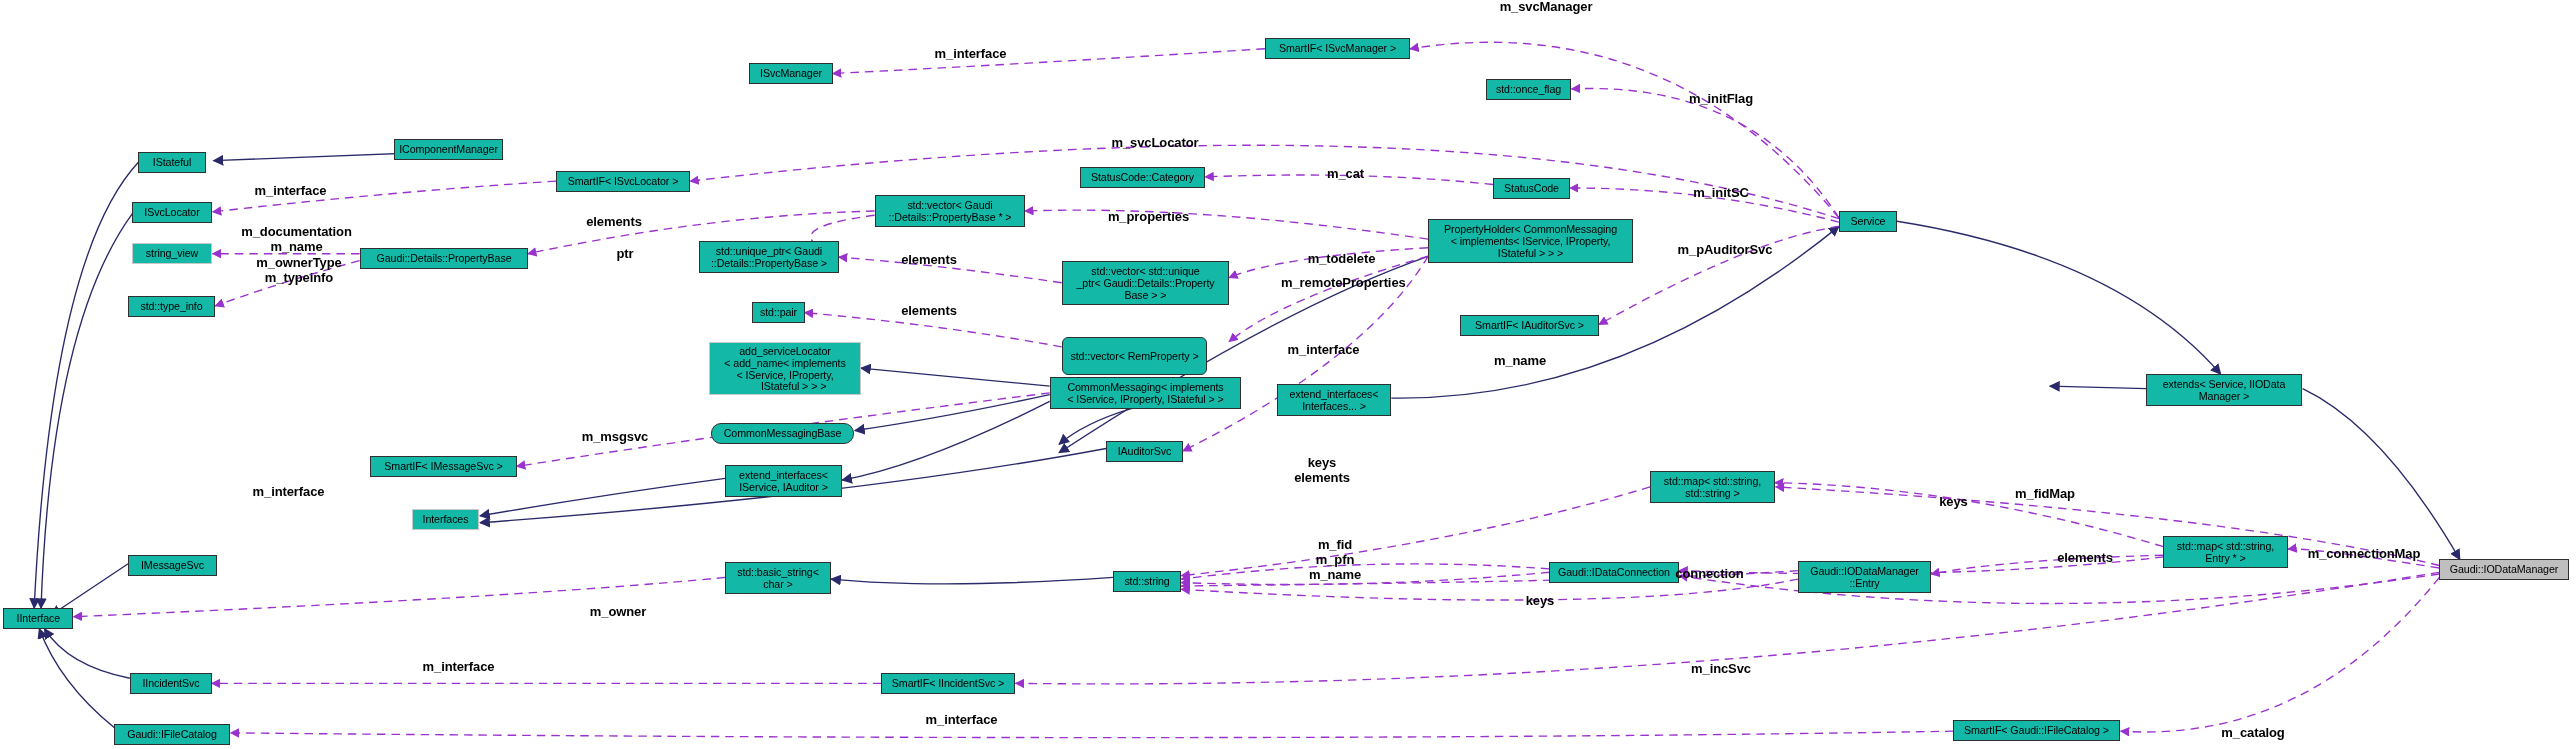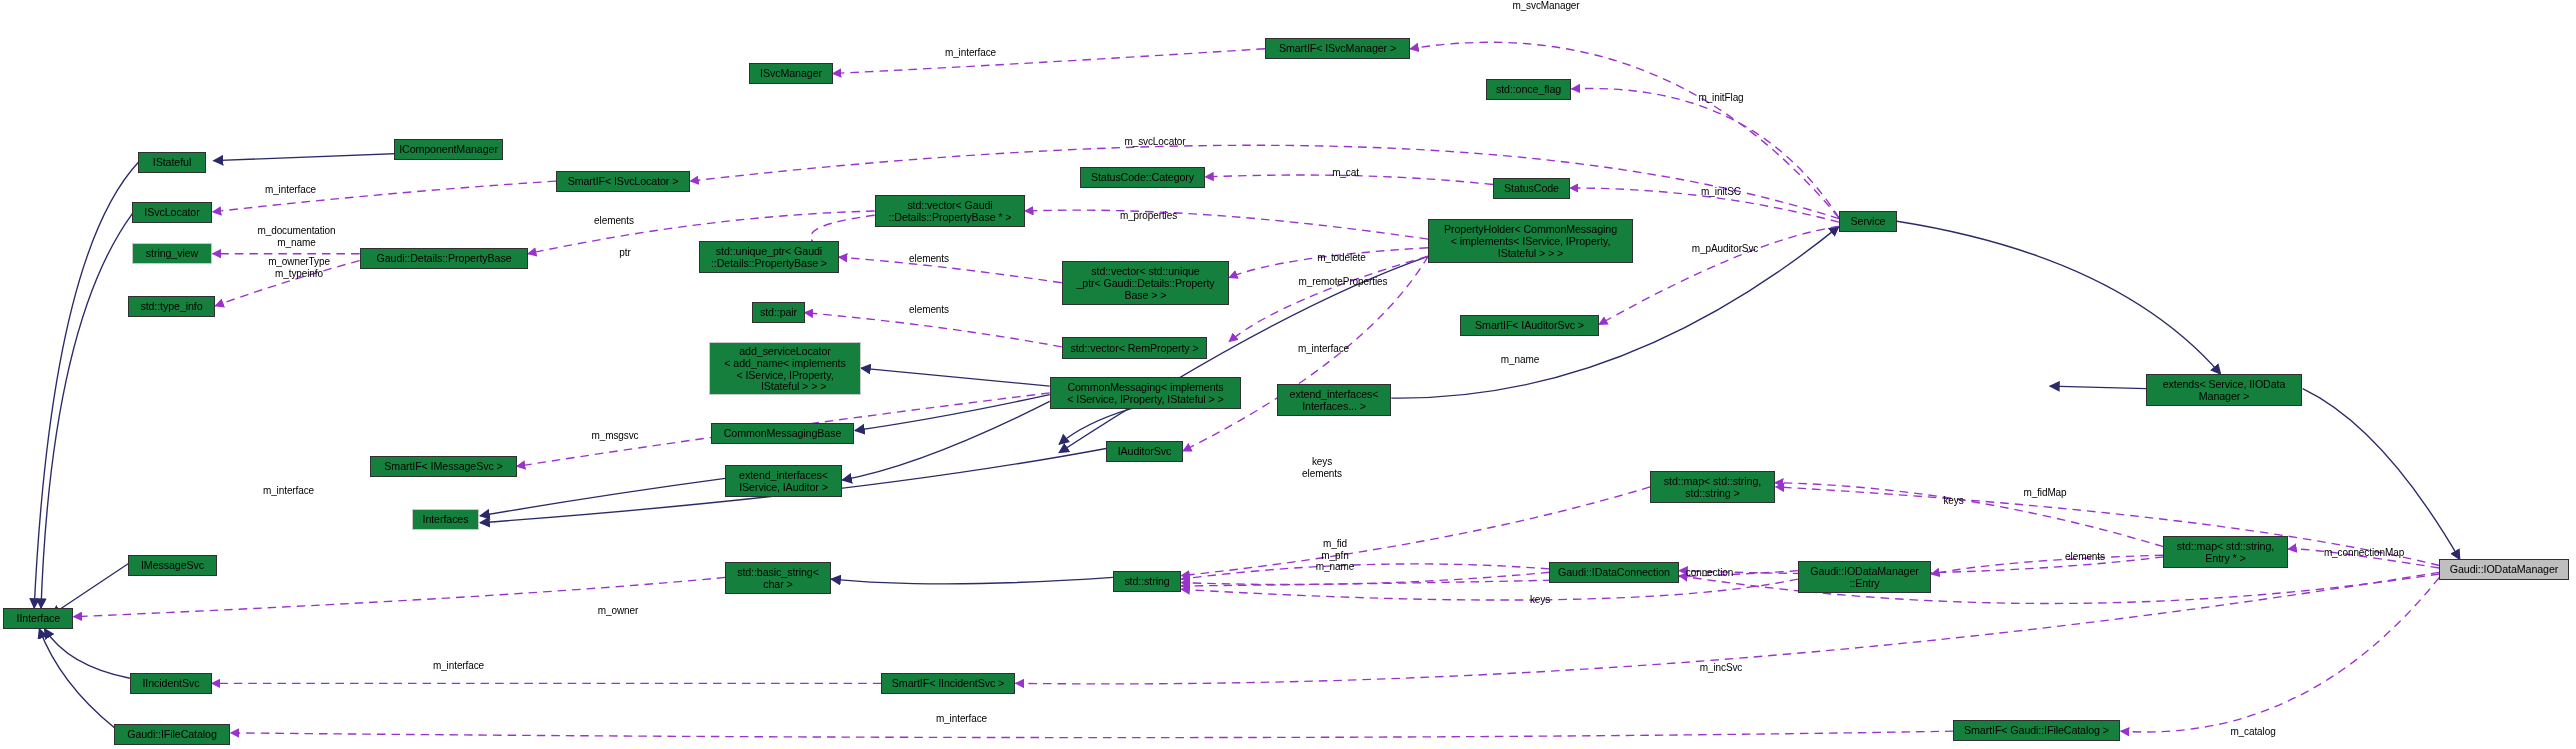--- a/index.html
+++ b/index.html
@@ -23,46 +23,47 @@
     height: 750px;
     pointer-events: none;
   }
   .node {
     position: absolute;
     box-sizing: border-box;
     display: flex;
     align-items: center;
     justify-content: center;
     text-align: center;
-    background: #15803d;
+    background: #14b8a6;
     border: 0.9px solid #404040;
     font-size: 10.7px;
     color: #000000;
     line-height: 1.12;
     white-space: pre;
     letter-spacing: -0.1px;
   }
   .node.thick {
     border: 1.4px solid #303030;
   }
   .node.light {
     border: 0.9px solid #c8c8c8;
   }
   .node.current {
     background: #bfbfbf;
     border: 1.4px solid #303030;
   }
   .edge-label {
     position: absolute;
-    font-size: 10px;
+    font-size: 13px;
     color: #000000;
     white-space: pre;
     text-align: center;
     line-height: 1.15;
     letter-spacing: -0.1px;
+    font-weight: bold;
   }
 </style>
 </head>
 <body>
 
 <div id="diagram">
 
   <svg class="edges" viewBox="0 0 3016 878" xmlns="http://www.w3.org/2000/svg">
     <defs>
       <marker id="inh" viewBox="0 0 10 10" refX="9" refY="5" markerWidth="8" markerHeight="8" orient="auto-start-reverse">
@@ -147,33 +148,33 @@
       <div class="node thick" style="left: 749px; top: 63px; width: 84px; height: 20.5px;">ISvcManager</div>
       <div class="node thick" style="left: 556px; top: 171px; width: 134px; height: 20.5px;">SmartIF&lt; ISvcLocator &gt;</div>
       <div class="node thick" style="left: 360px; top: 248px; width: 168px; height: 20.5px;">Gaudi::Details::PropertyBase</div>
       <div class="node thick" style="left: 370px; top: 456px; width: 147px; height: 20.5px;">SmartIF&lt; IMessageSvc &gt;</div>
       <div class="node light" style="left: 412px; top: 509px; width: 67px; height: 20.5px;">Interfaces</div>
       <div class="node thick" style="left: 875px; top: 195px; width: 150px; height: 32px;">std::vector&lt; Gaudi
 ::Details::PropertyBase * &gt;</div>
       <div class="node thick" style="left: 699px; top: 241px; width: 140px; height: 32px;">std::unique_ptr&lt; Gaudi
 ::Details::PropertyBase &gt;</div>
       <div class="node thick" style="left: 752px; top: 302px; width: 53px; height: 20.5px;">std::pair</div>
-      <div class="node thick" style="left: 1062px; top: 337px; width: 145px; height: 22px;">std::vector&lt; RemProperty &gt;</div>
+      <div class="node thick" style="left: 1062px; top: 337px; width: 145px; height: 38px; border-radius: 6px;">std::vector&lt; RemProperty &gt;</div>
       <div class="node thick" style="left: 1062px; top: 261px; width: 167px; height: 44px;">std::vector&lt; std::unique
 _ptr&lt; Gaudi::Details::Property
 Base &gt; &gt;</div>
       <div class="node thick" style="left: 1080px; top: 167px; width: 125px; height: 20.5px;">StatusCode::Category</div>
       <div class="node thick" style="left: 1493px; top: 178px; width: 77px; height: 20.5px;">StatusCode</div>
       <div class="node thick" style="left: 1486px; top: 79px; width: 85px; height: 20.5px;">std::once_flag</div>
       <div class="node thick" style="left: 1265px; top: 38px; width: 145px; height: 20.5px;">SmartIF&lt; ISvcManager &gt;</div>
       <div class="node light" style="left: 709px; top: 342px; width: 152px; height: 53px;">add_serviceLocator
 &lt; add_name&lt; implements
 &lt; IService, IProperty,
       IStateful &gt; &gt; &gt;</div>
-      <div class="node thick" style="left: 711px; top: 423px; width: 143px; height: 20.5px;">CommonMessagingBase</div>
+      <div class="node thick" style="left: 711px; top: 423px; width: 143px; height: 20.5px; border-radius: 10px;">CommonMessagingBase</div>
       <div class="node thick" style="left: 725px; top: 465px; width: 117px; height: 32px;">extend_interfaces&lt;
 IService, IAuditor &gt;</div>
       <div class="node thick" style="left: 1050px; top: 377px; width: 191px; height: 32px;">CommonMessaging&lt; implements
 &lt; IService, IProperty, IStateful &gt; &gt;</div>
       <div class="node thick" style="left: 1106px; top: 441px; width: 77px; height: 20.5px;">IAuditorSvc</div>
       <div class="node thick" style="left: 1277px; top: 384px; width: 114px; height: 32px;">extend_interfaces&lt;
 Interfaces... &gt;</div>
       <div class="node thick" style="left: 1428px; top: 219px; width: 205px; height: 44px;">PropertyHolder&lt; CommonMessaging
 &lt; implements&lt; IService, IProperty,
 IStateful &gt; &gt; &gt;</div>

